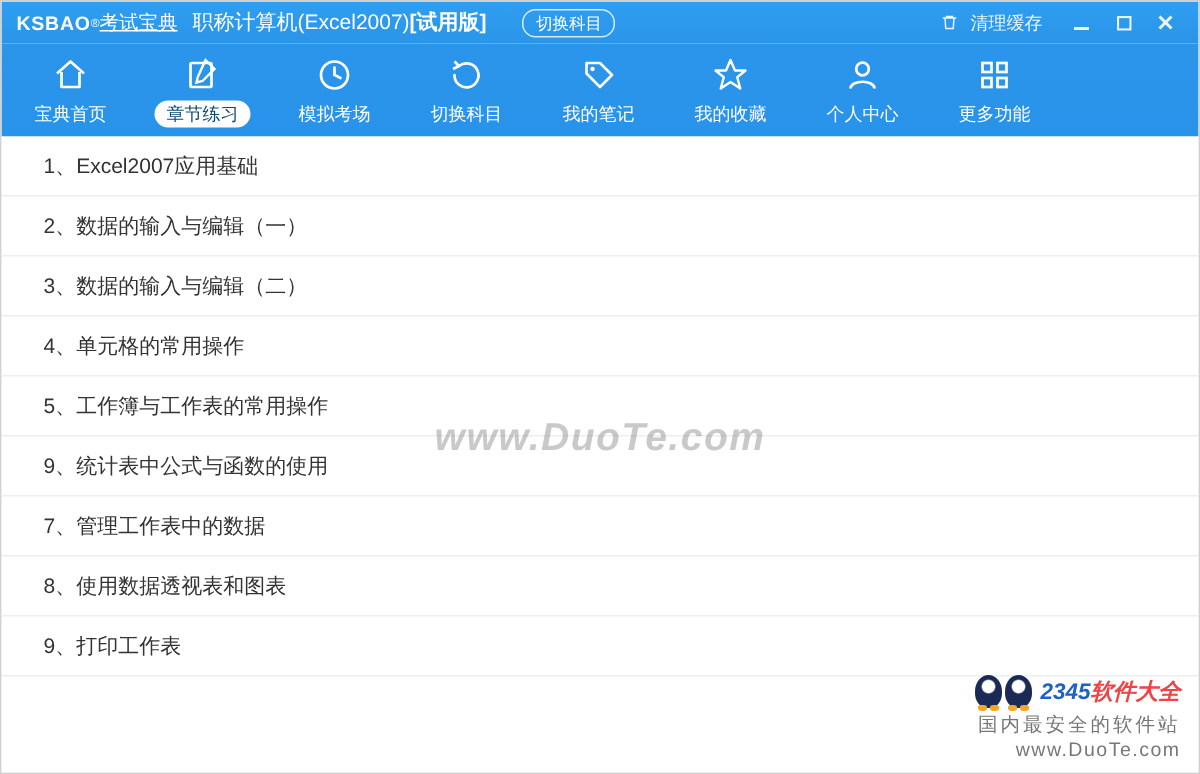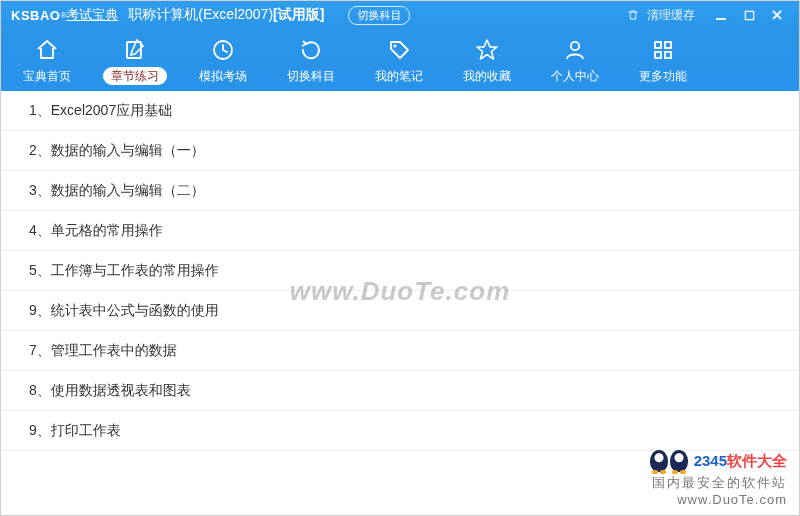--- a/index.html
+++ b/index.html
@@ -85,21 +85,21 @@
     justify-content: center;
   }
   .tool-item .lbl {
     height: 18px;
     line-height: 18px;
     padding: 0 8px;
     border-radius: 9px;
   }
   .tool-item.active .lbl {
     background: #fff;
-    color: #7f1d1d;
+    color: #0c4a6e;
     font-family: Liberation Serif, serif;
   }
 
   .content {
     height: calc(100% - 90px);
     overflow: auto;
     background: #fff;
   }
   .chapter-row {
     height: 40px;
@@ -129,20 +129,21 @@
     right: 12px;
     bottom: 8px;
     text-align: right;
     pointer-events: none;
   }
   .wm-brand {
     display: flex;
     align-items: center;
     justify-content: flex-end;
     gap: 6px;
+    font-style: italic;
   }
   .wm-brand-text { font-size: 15px; font-weight: 700; color: #e44; display:inline-flex; align-items:baseline; }
   .wm-brand-num { color:#1e62c9; }
   .wm-slogan { font-size: 13px; color: #777; margin-top: 2px; letter-spacing: 2px; }
   .wm-url { font-size: 13px; color: #777; letter-spacing: 1px; }
 
   
   .mascots { display:flex; gap:2px; align-items:flex-end; }
   .mascot {
     width: 18px; height: 22px;

